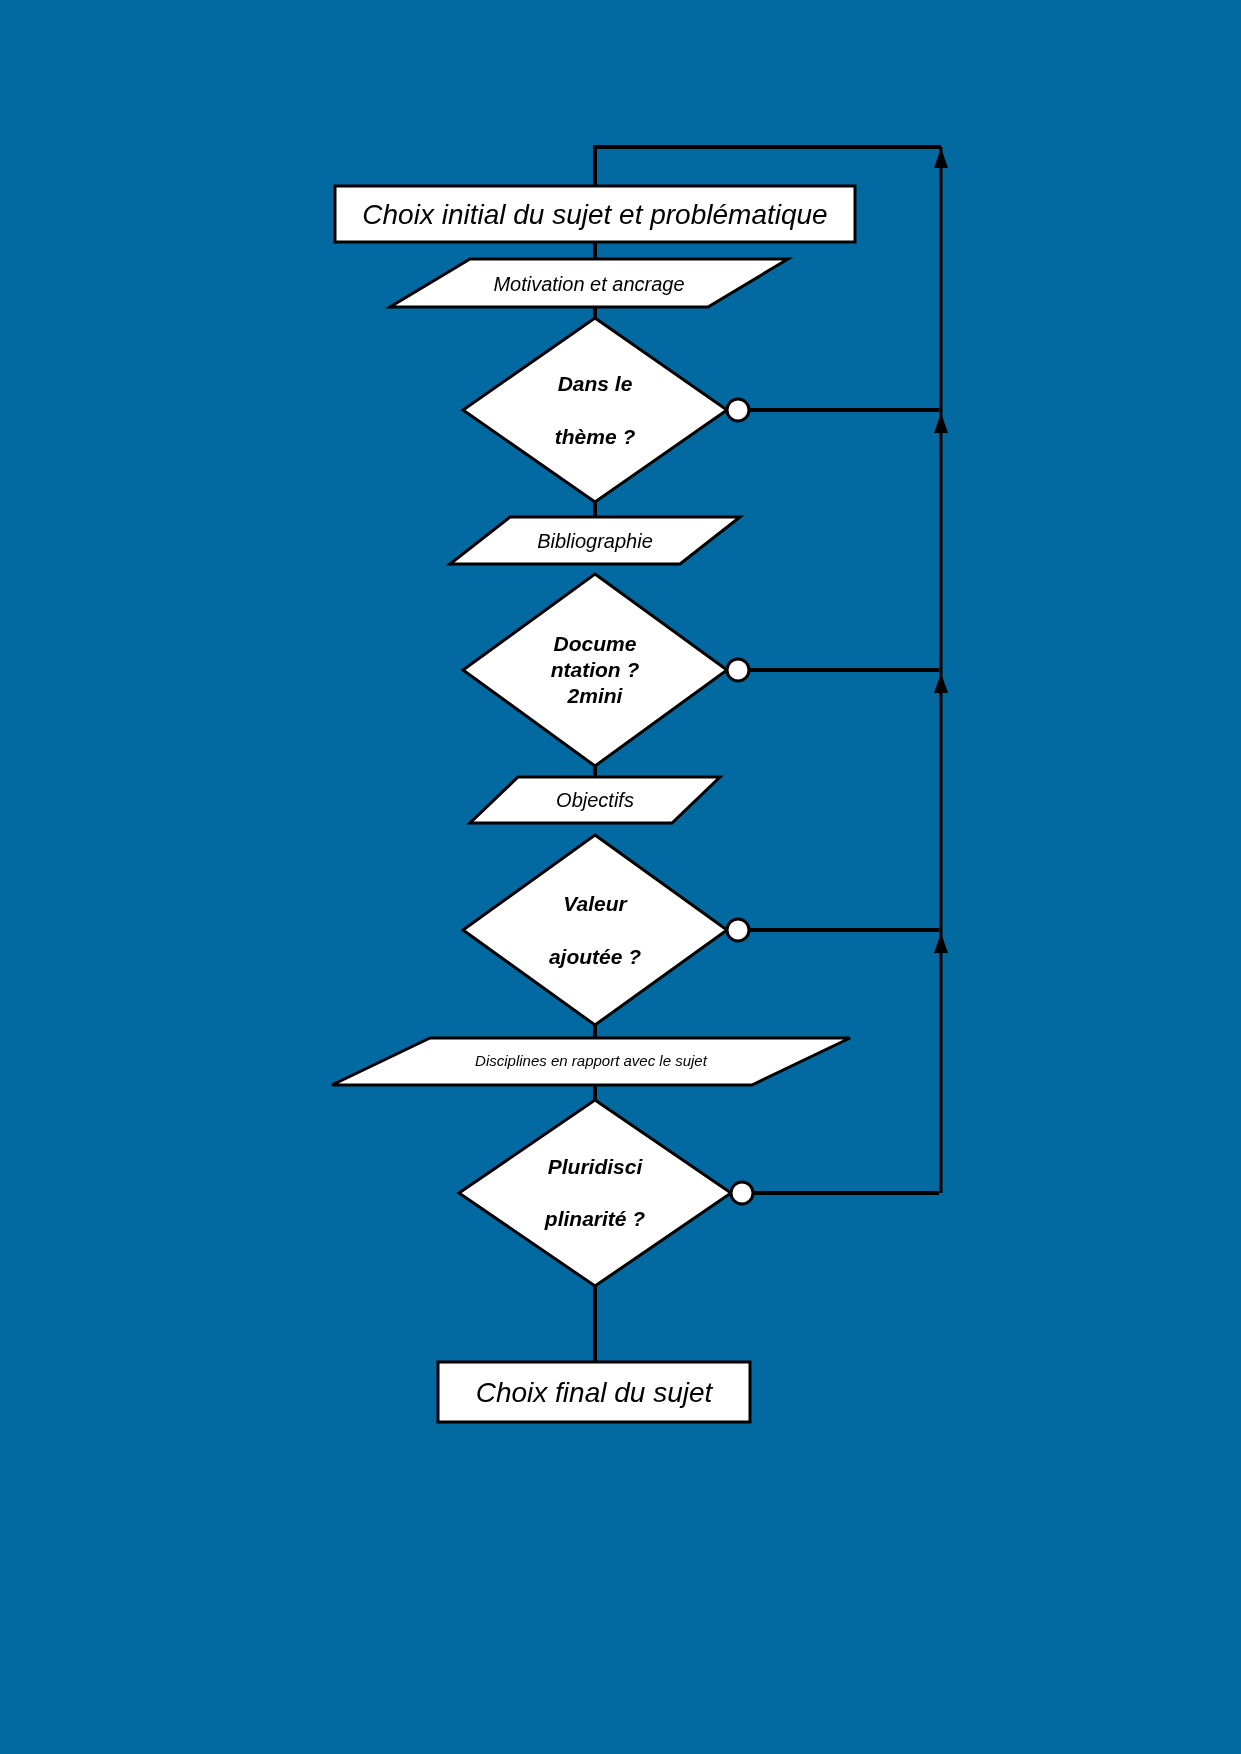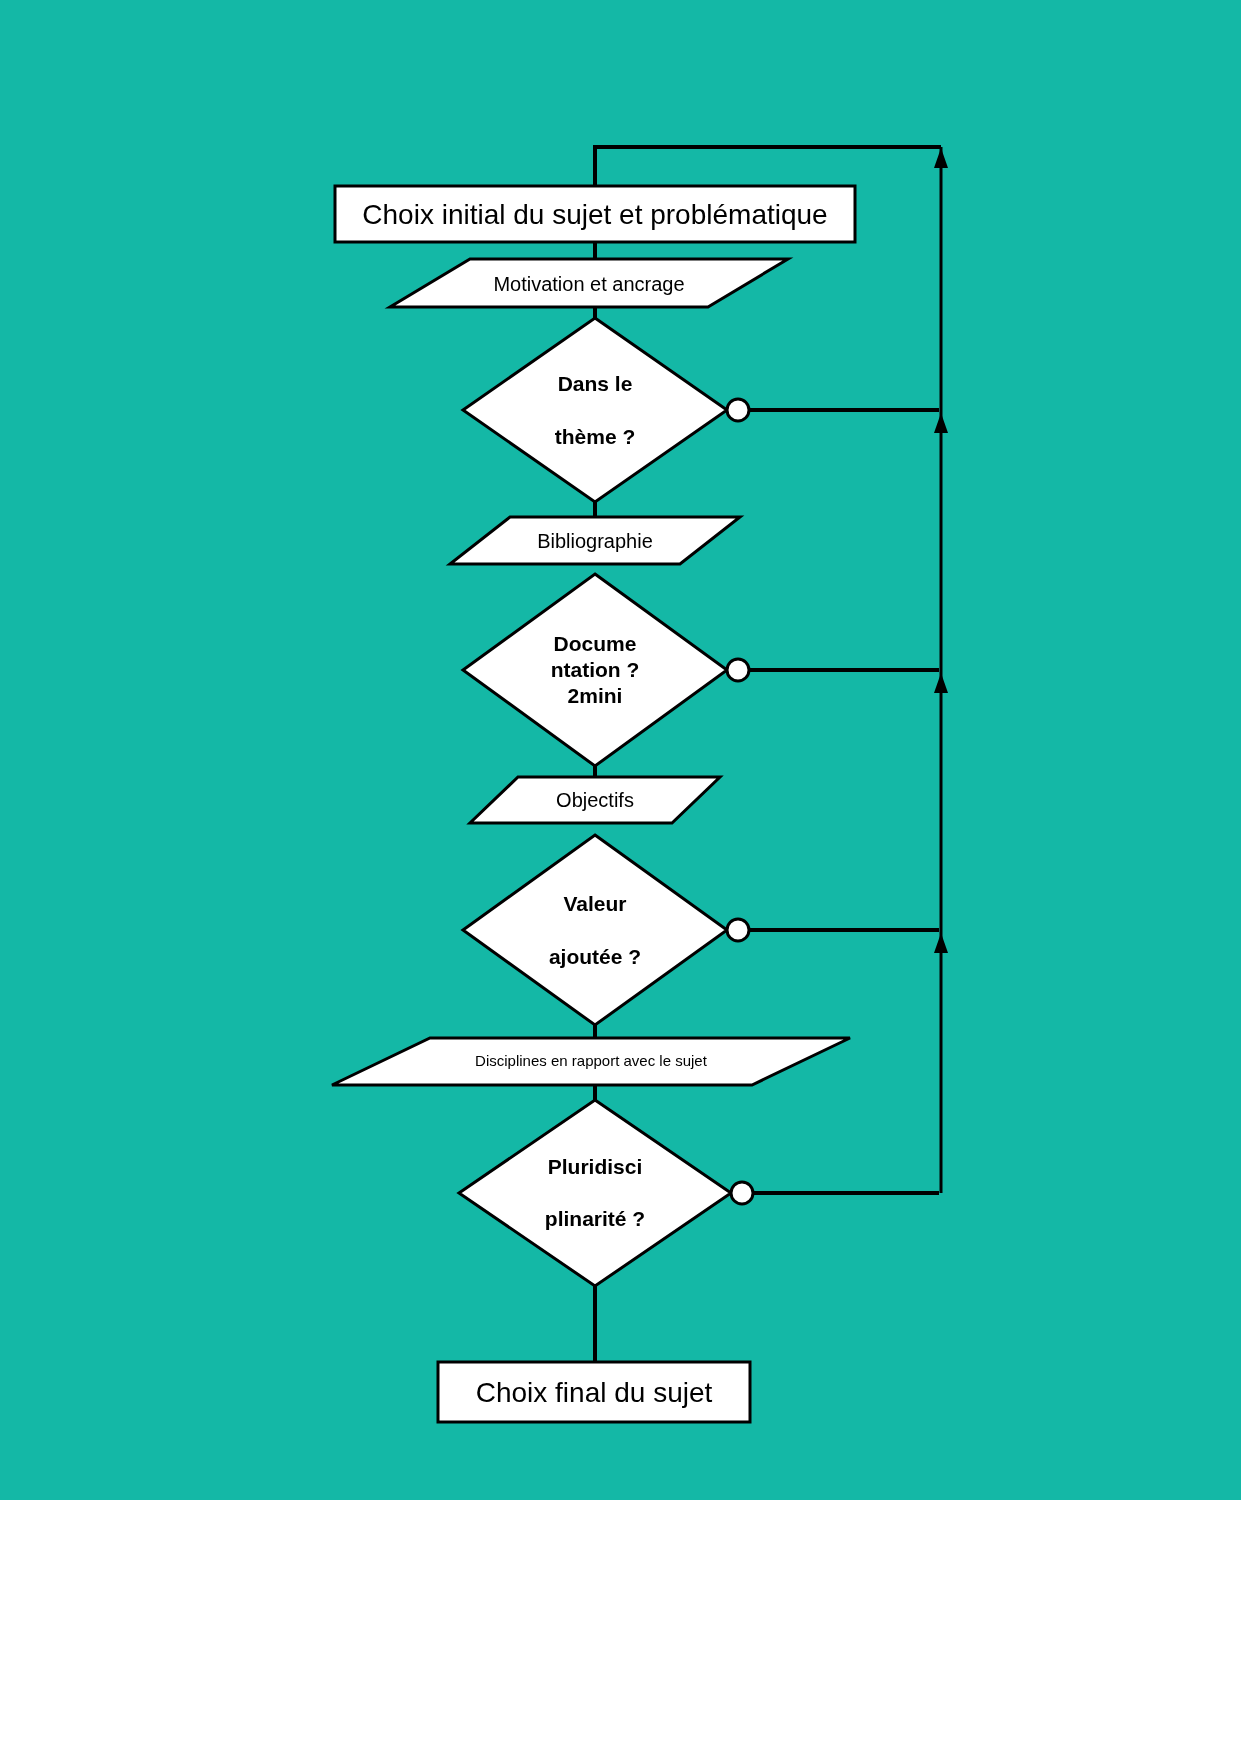--- a/index.html
+++ b/index.html
@@ -6,22 +6,23 @@
     margin: 0;
     padding: 0;
     background: #ffffff;
     width: 1241px;
     height: 1754px;
     font-family: "Liberation Sans", sans-serif;
   }
   #canvas {
     position: relative;
     width: 1241px;
-    height: 1500px;
-    background: #14b8a6;
+    height: 1754px;
+    background: #0369a1;
+    font-style: italic;
   }
   svg { display: block; }
   .shape {
     fill: #ffffff;
     stroke: #000000;
     stroke-width: 3;
   }
   .connector {
     fill: none;
     stroke: #000000;

